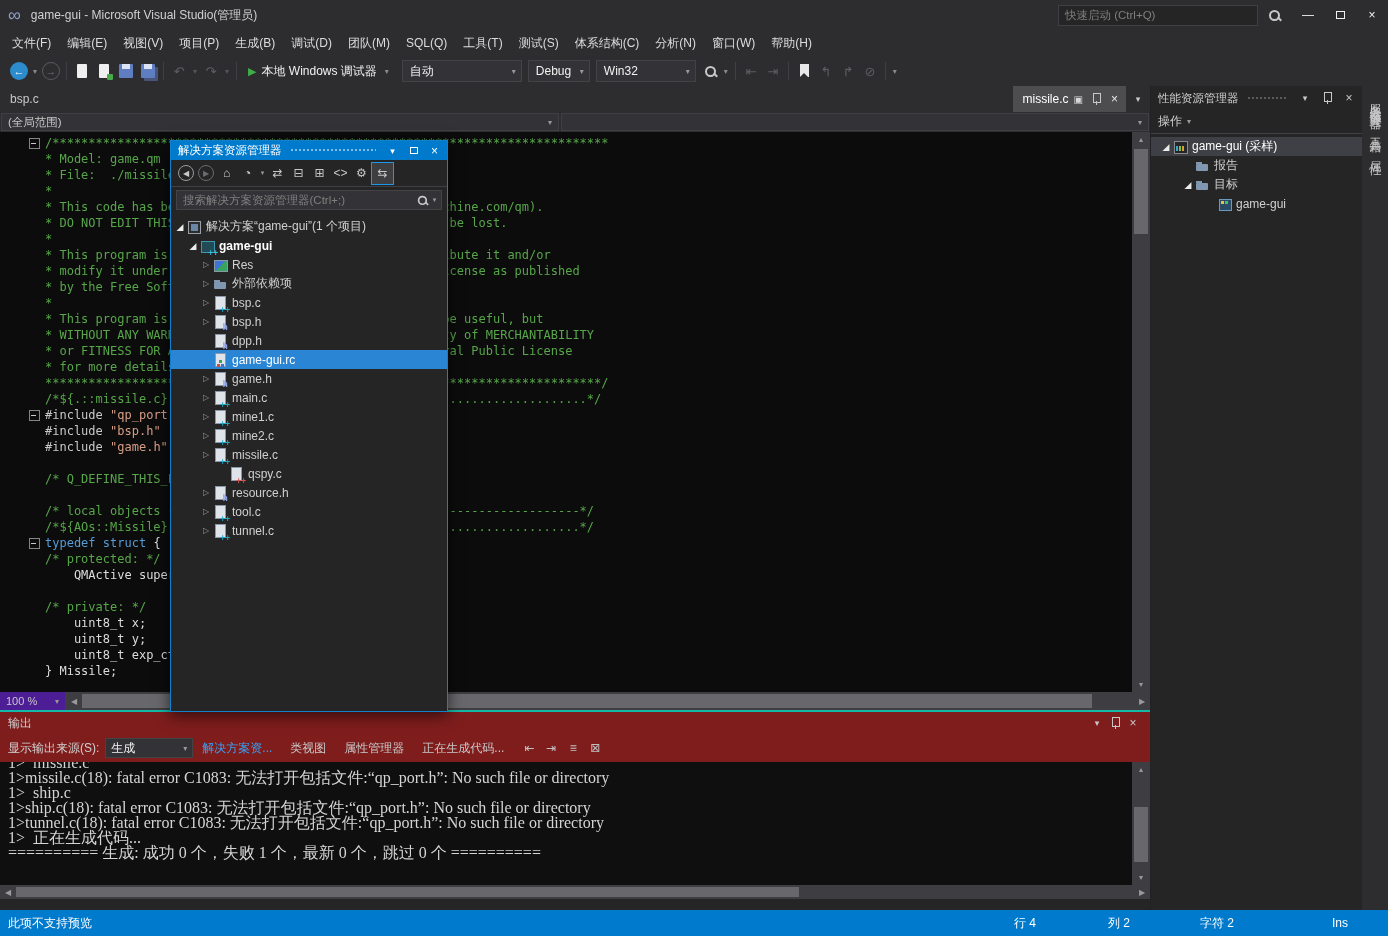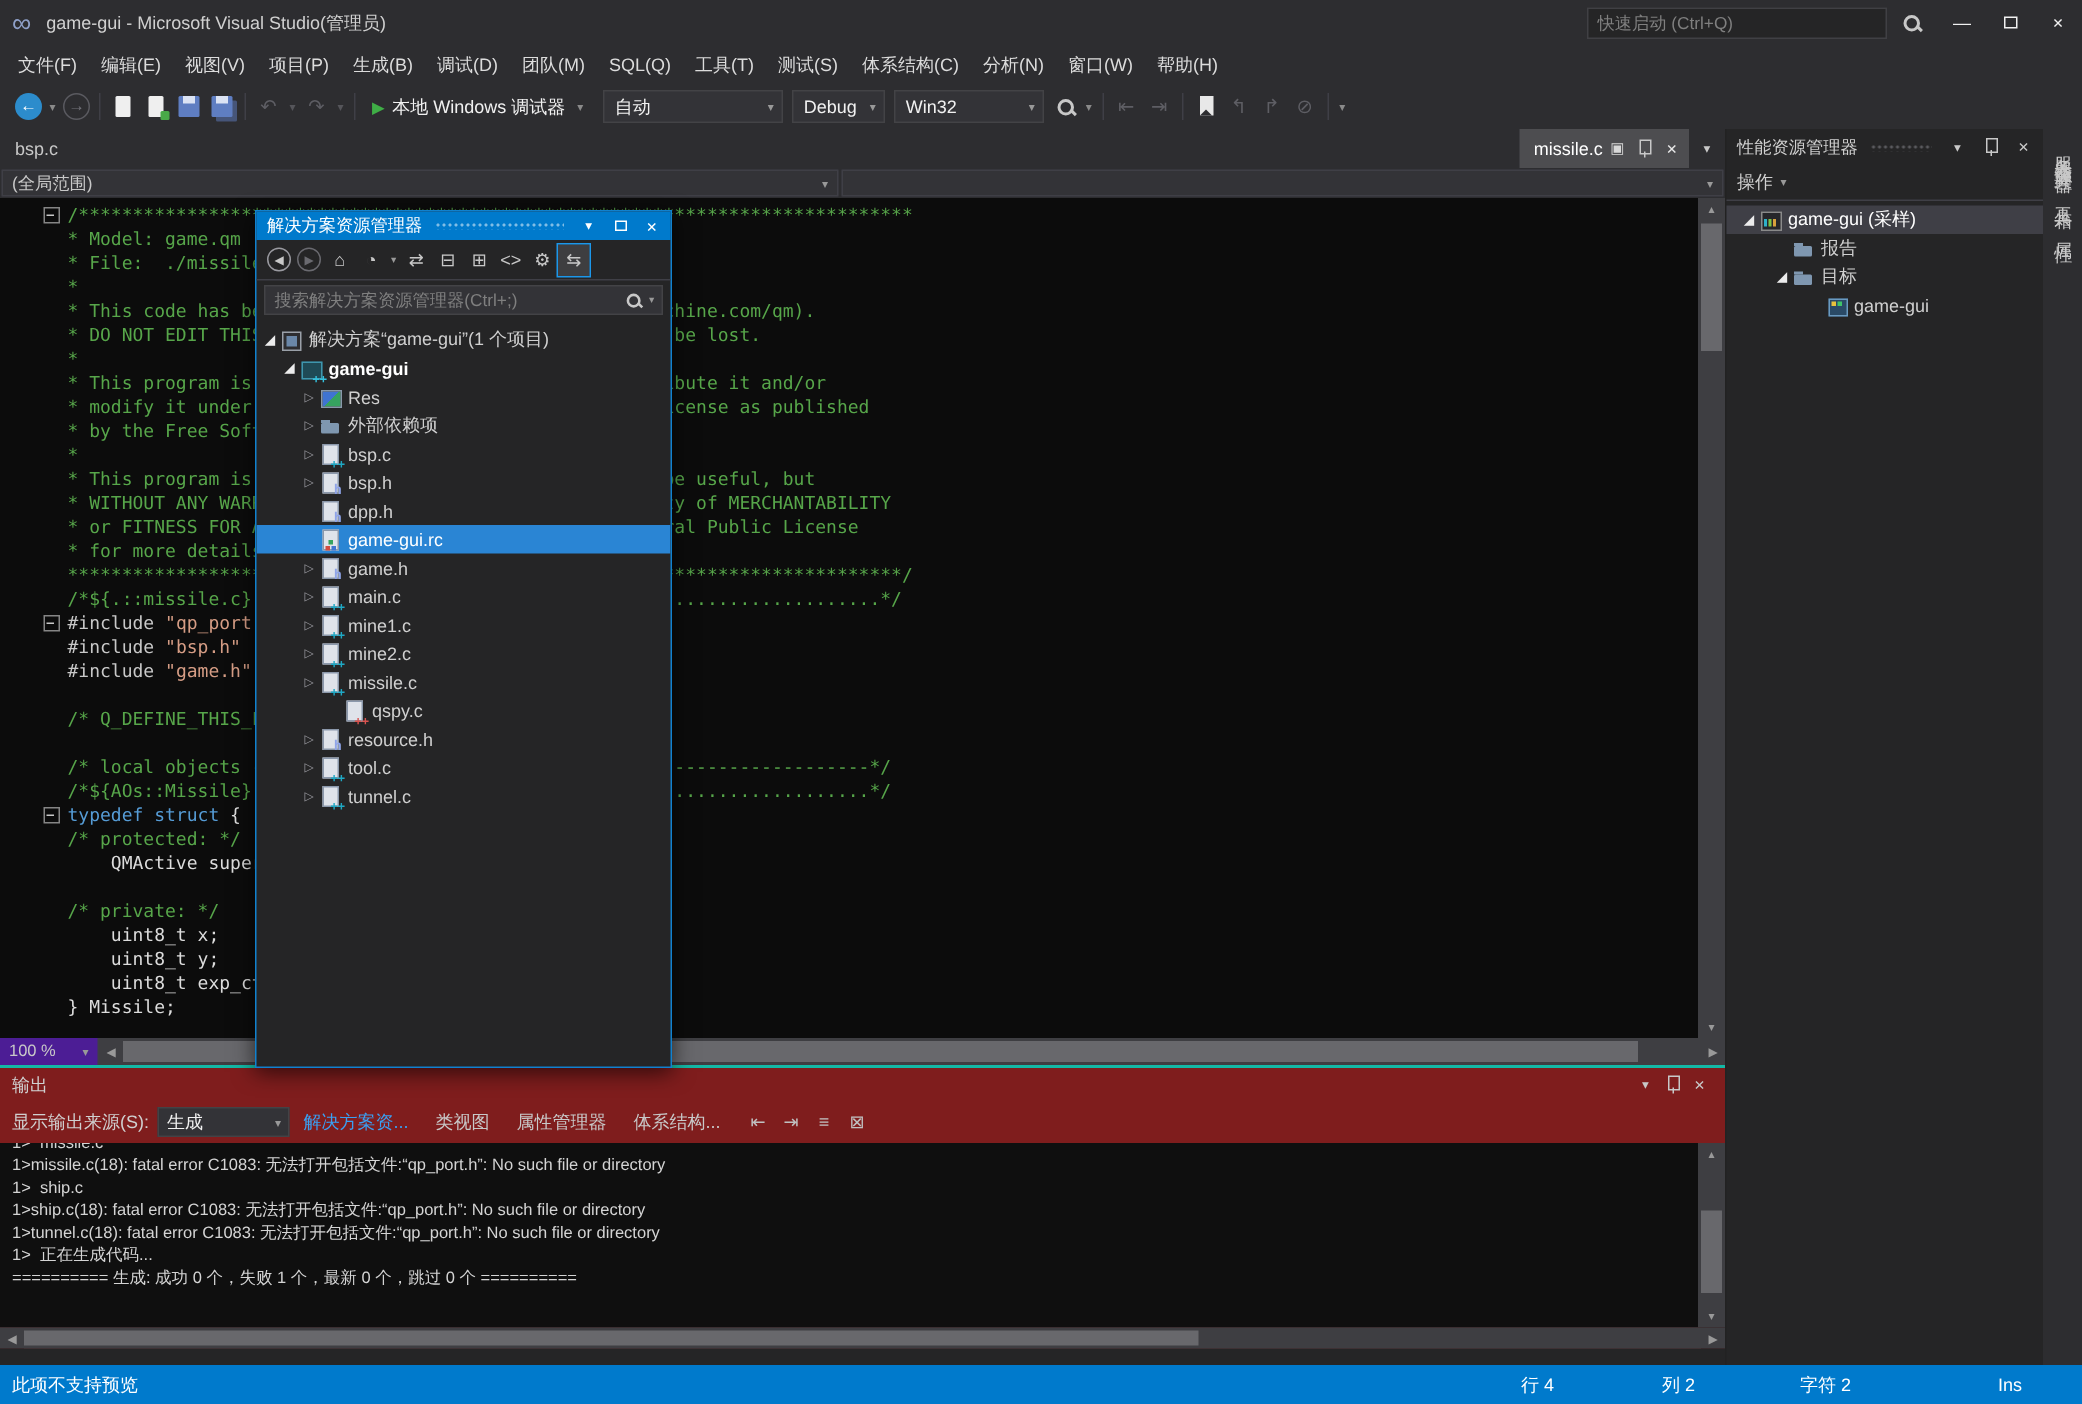--- a/index.html
+++ b/index.html
@@ -100,21 +100,21 @@
 .oh-icon{width:18px;height:100%;display:flex;align-items:center;justify-content:center;color:#c8c8c8;font-size:9px}
 .out-controls{height:28px;display:flex;align-items:center;padding-left:8px;color:#d0d0d0}
 .src-combo{width:88px;height:20px;background:#333337;border:1px solid #434346;display:flex;align-items:center;padding:0 5px;margin-left:6px;color:#f1f1f1}
 .src-combo .cc{margin-left:auto;color:#999;font-size:8px}
 .wtab{height:28px;display:flex;align-items:center;padding:0 9px;color:#c8c8c8}
 .wtab.active{color:#3aa0f3}
 .o-icons{display:flex;align-items:center;margin-left:6px;gap:2px}
 .o-icon{width:20px;height:20px;display:flex;align-items:center;justify-content:center;color:#c0c0c0;font-size:12px}
 .out-body{flex:1;display:flex;overflow:hidden;background:#0f0f0f}
 .output-lines{flex:1;overflow:hidden;padding-left:8px;margin-top:-7px}
-.oline{height:15px;line-height:15px;white-space:pre;font-family:Liberation Sans, sans-serif;font-size:11px;color:#d4d4d4}
+.oline{height:15px;line-height:15px;white-space:pre;font-family:Liberation Serif, serif;font-size:16px;color:#d4d4d4}
 .out-hrow{height:14px;display:flex;background:#2d2d30}
 .out-bottom{height:11px;background:#252526}
 
 
 .right-panel{width:212px;flex:none;background:#252526;border-left:1px solid #222;display:flex;flex-direction:column}
 .pe-header{height:24px;display:flex;align-items:center;padding:0 4px 0 7px;color:#d0d0d0;font-size:11.5px;gap:4px}
 .grip{flex:1;height:5px;margin:0 4px;background-image:radial-gradient(#5a5a5e 1px,transparent 1.1px);background-size:4px 4px}
 .pe-toolbar{height:24px;display:flex;align-items:center;padding:0 7px;border-bottom:1px solid #3f3f46;color:#d0d0d0;gap:5px}
 .pe-caret{color:#999;font-size:8px}
 .pe-tree{flex:1;padding-top:3px}
@@ -355,21 +355,21 @@
         <div class="out-controls">
           <span>显示输出来源(S):</span>
           <div class="src-combo">
             <span>生成</span>
             <span class="cc">▾</span>
           </div>
           <div style="display:flex">
               <span class="wtab active">解决方案资...</span>
               <span class="wtab">类视图</span>
               <span class="wtab">属性管理器</span>
-              <span class="wtab">体系结构...</span>
+              <span class="wtab">正在生成代码...</span>
             </div>
           <div class="o-icons">
               <span class="o-icon">⇤</span>
               <span class="o-icon">⇥</span>
               <span class="o-icon">≡</span>
               <span class="o-icon">⊠</span>
             </div>
         </div>
         <div class="out-body">
           <div class="output-lines">

